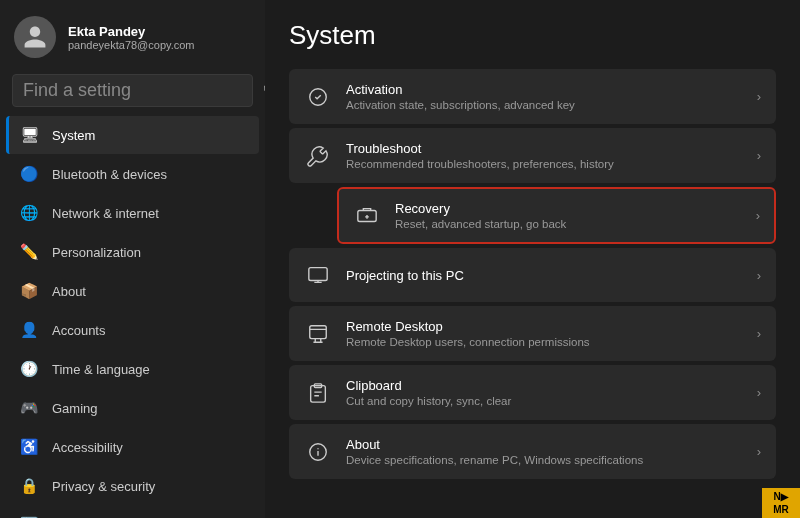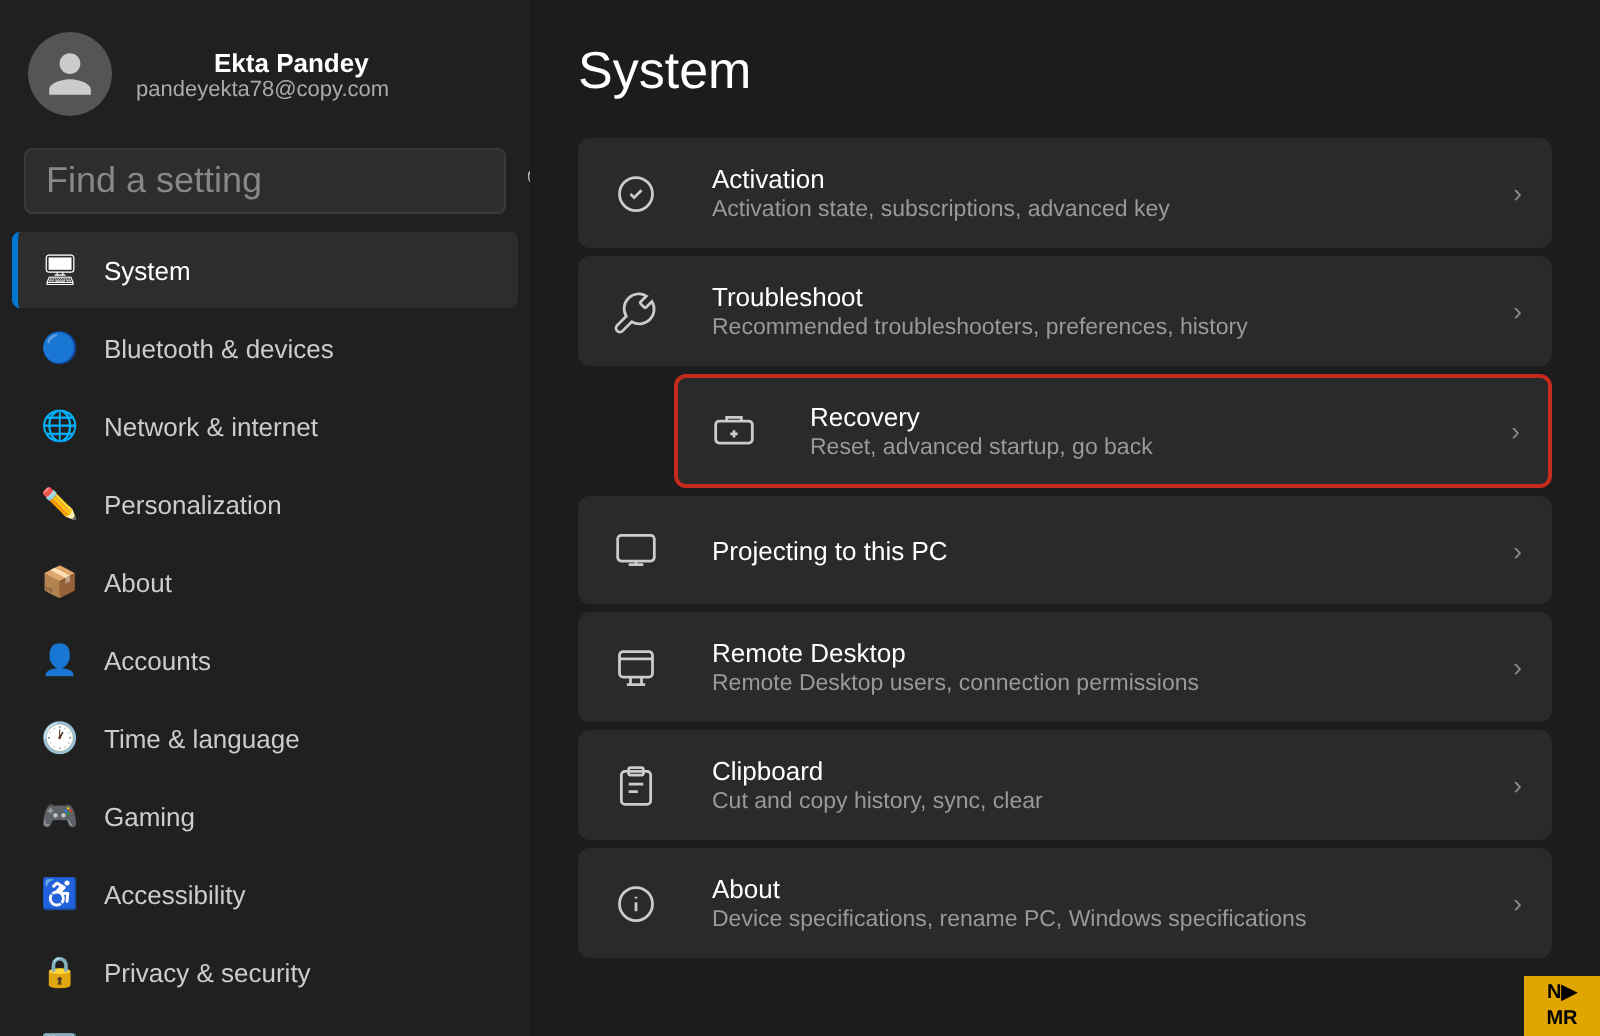--- a/index.html
+++ b/index.html
@@ -50,21 +50,20 @@
 
     .user-info {
       display: flex;
       flex-direction: column;
     }
 
     .user-name {
       font-size: 13px;
       font-weight: 600;
       color: #fff;
-      margin-left: 39px;
     }
 
     .user-email {
       font-size: 11px;
       color: #aaa;
     }
 
     .search-box {
       margin: 4px 12px 8px 12px;
       display: flex;
@@ -150,21 +149,21 @@
       gap: 4px;
     }
 
     .settings-item {
       display: flex;
       align-items: center;
       background: #2a2a2a;
       border-radius: 6px;
       padding: 12px 14px;
       cursor: pointer;
-      gap: 24px;
+      gap: 14px;
       border: 1px solid transparent;
       transition: background 0.15s;
     }
 
     .settings-item.highlighted {
       border: 2px solid #c42b1c;
       background: #2a2a2a;
       margin-left: 48px;
     }
 

